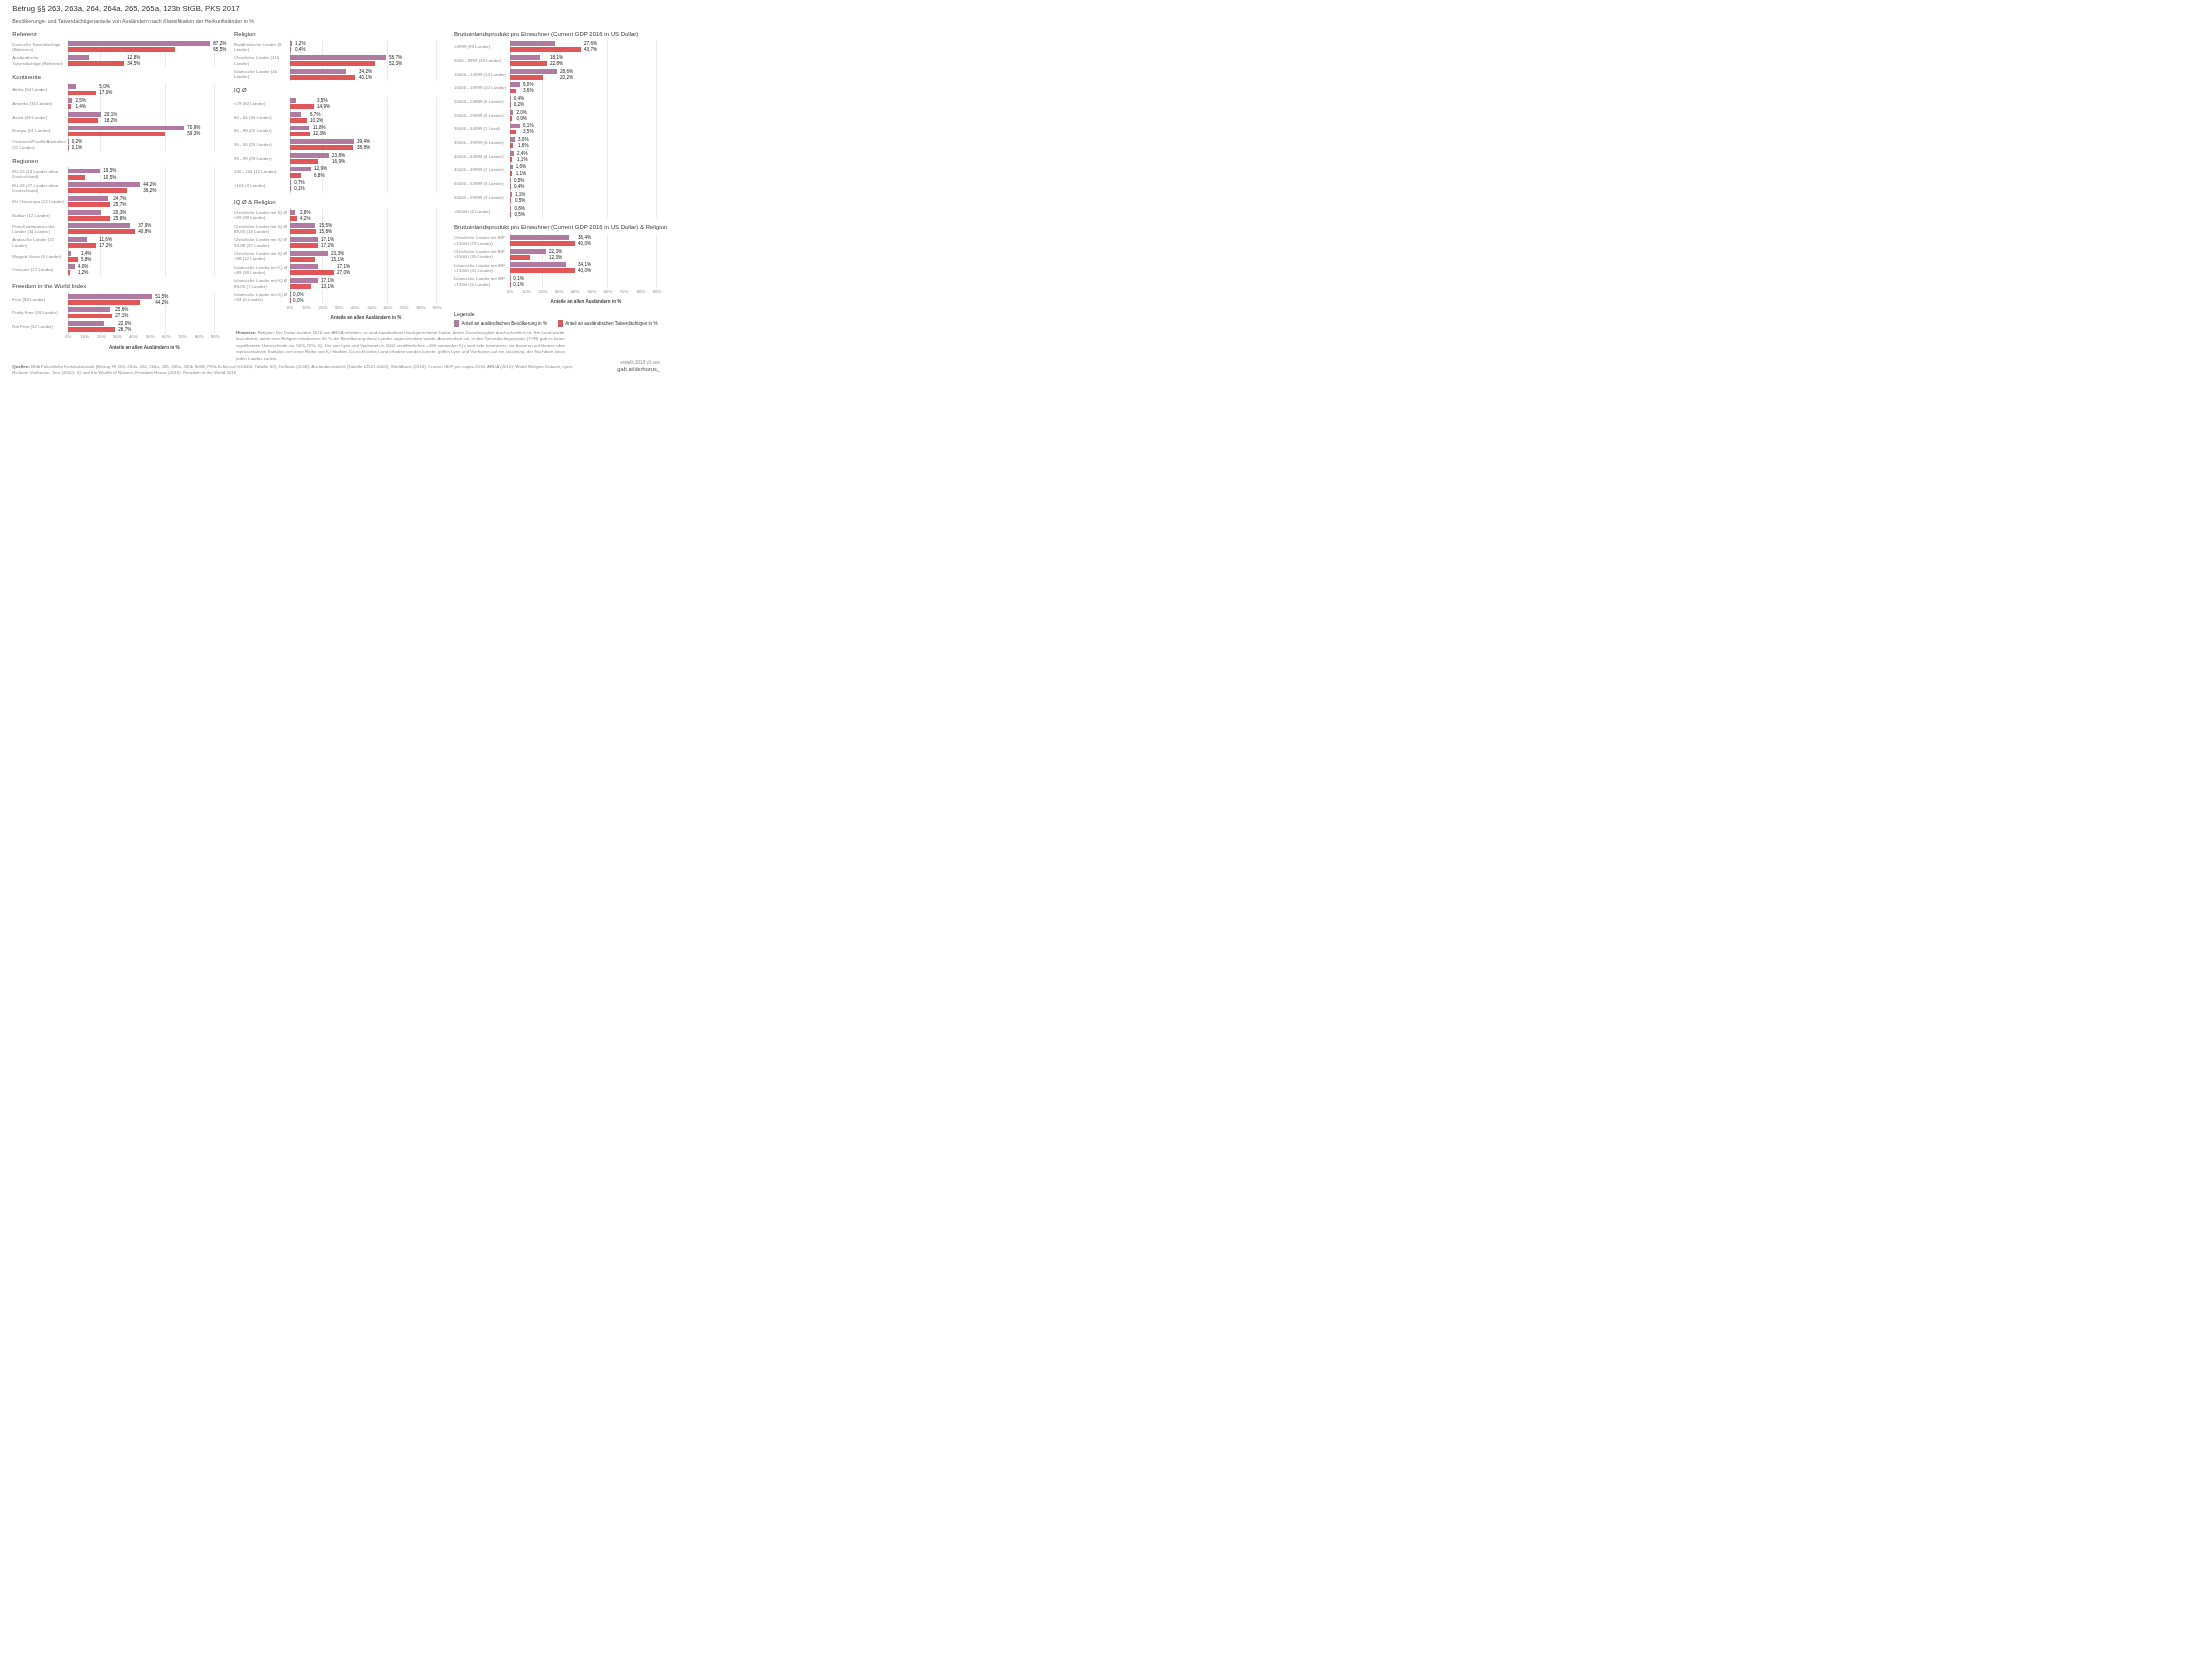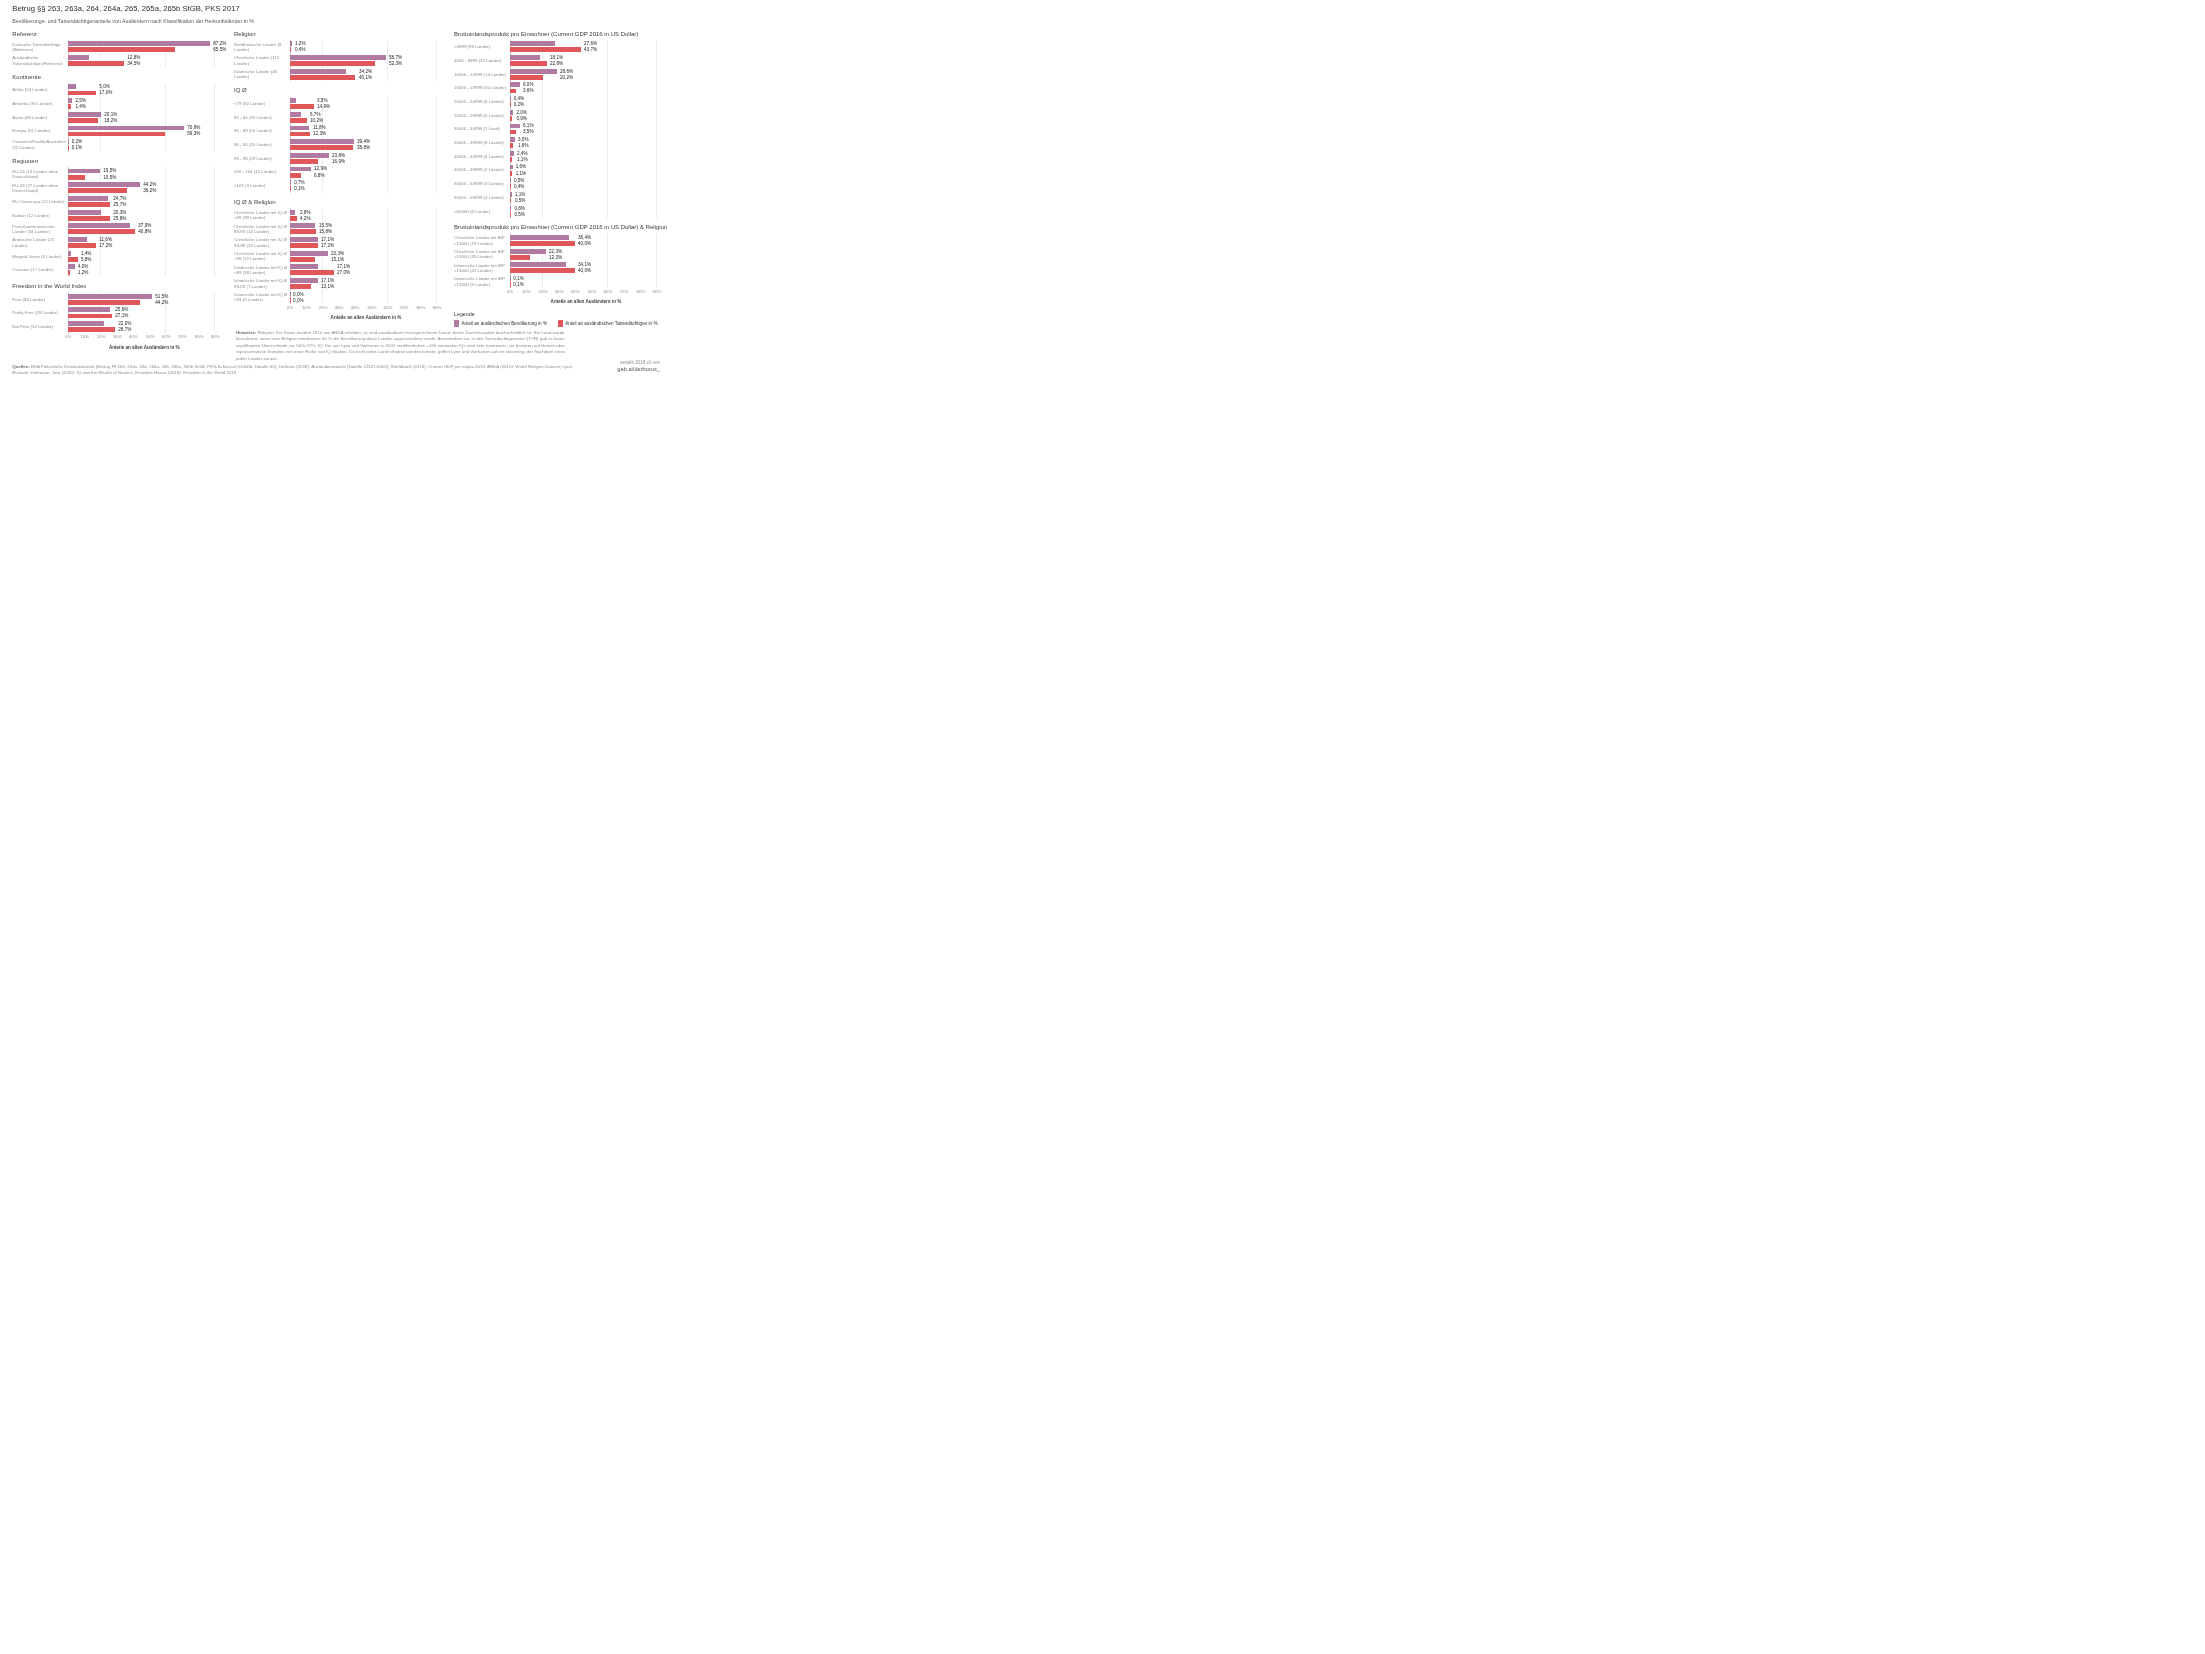--- a/index.html
+++ b/index.html
@@ -40,21 +40,21 @@
            line-height:6.2px;color:#8c8c8c;}
   .hinweise b,.quellen b{color:#6b6b6b;font-weight:700;}
   .credit{position:absolute;right:17px;top:360px;text-align:right;}
   .credit-line{font-size:4.6px;color:#8c8c8c;}
   .credit-handle{font-size:5.7px;color:#555;margin-top:1.3px;}
 </style>
 </head>
 <body>
 
 <div class="page">
-  <div class="title">Betrug §§ 263, 263a, 264, 264a, 265, 265a, 265b StGB, PKS 2017</div>
+  <div class="title">Betrug §§ 263, 263a, 264, 264a, 265, 265a, 123b StGB, PKS 2017</div>
   <div class="subtitle">Bevölkerungs- und Tatverdächtigenanteile von Ausländern nach Klassifikation der Herkunftsländer in %</div>
 
   <div class="col col-left">
     <h3>Referenz</h3>
     <div>
         <div class="crow">
           <div class="clabel">Deutsche Tatverdächtige
 (Referenz)</div>
           <div class="cplot">
             <div class="brow">

